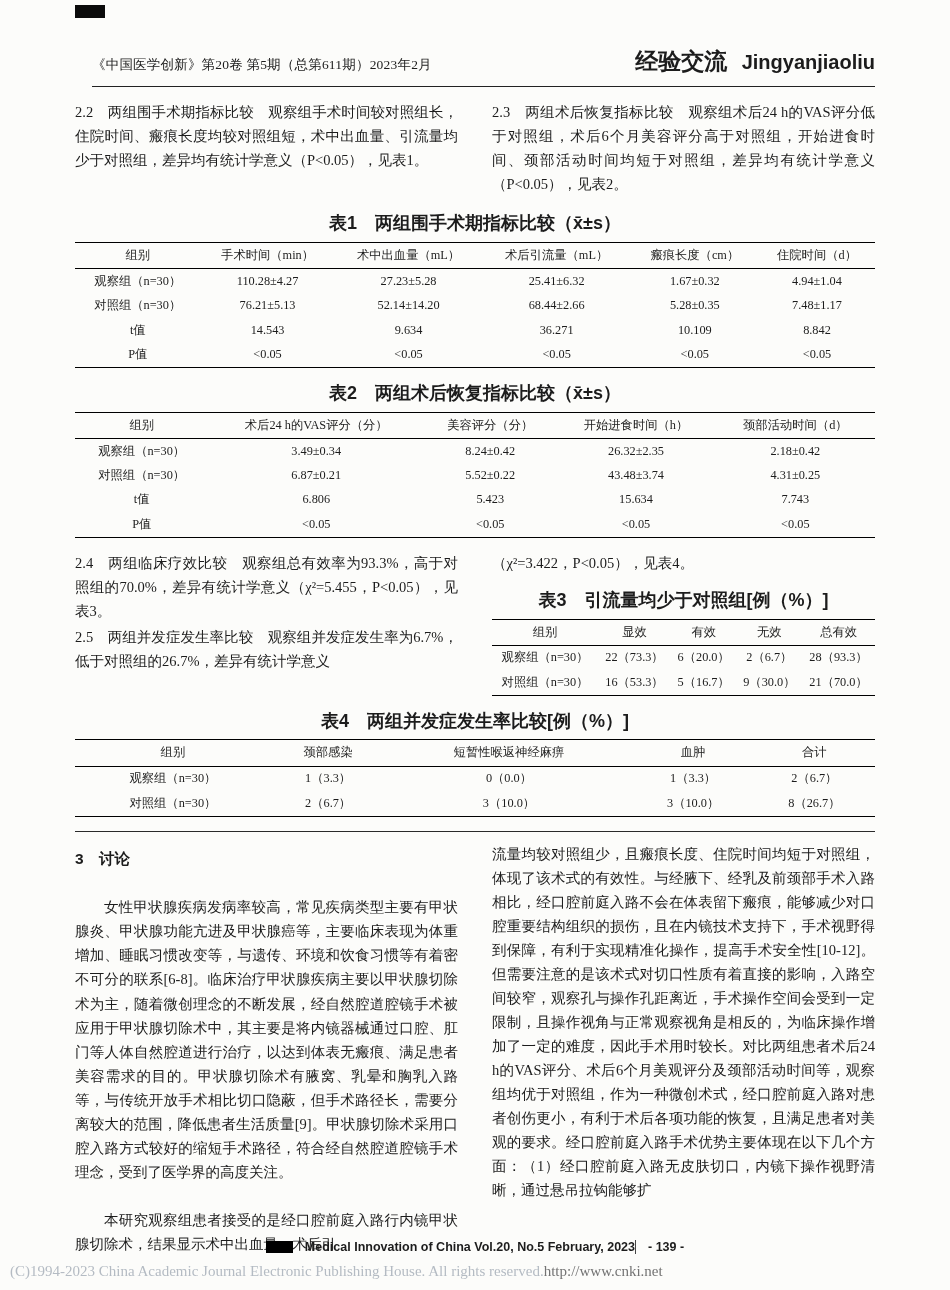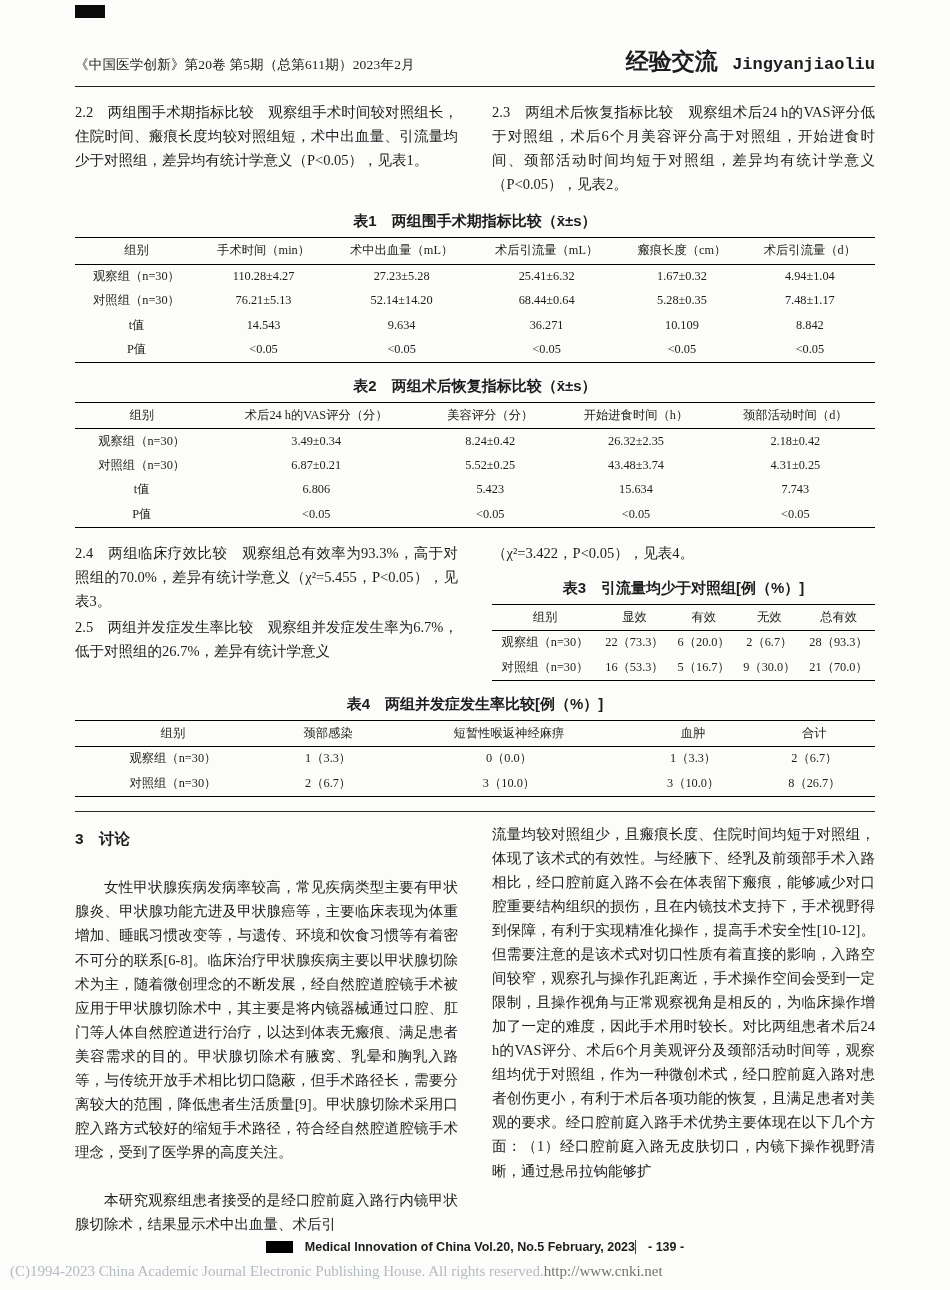--- a/index.html
+++ b/index.html
@@ -12,38 +12,38 @@
     padding:46px 75px 0 75px;
     overflow:hidden;
     font-family:"Liberation Serif", serif;
     color:#1c1c1c;
   }
   .corner-mark { position:absolute; left:75px; top:5px; width:30px; height:13px; background:#0b0b0b; }
 
   
   .header {
     display:flex; justify-content:space-between; align-items:baseline;
-    border-bottom:1px solid #222; padding-bottom:9px;
+    border-bottom:1px solid #222; padding-bottom:9px;margin-left:17px;
   }
   .journal-line { font-size:13.5px; letter-spacing:0.2px; }
   .section-label { font-family:"Liberation Sans", sans-serif; font-weight:bold; }
   .section-label .cn { font-size:23px; margin-right:10px; }
-  .section-label .py { font-size:17px;font-family:Liberation Mono, monospace; }
+  .section-label .py { font-size:20px; }
 
   
   .content { font-size:14.5px; line-height:1.66; text-align:justify; }
   .two-col { display:flex; gap:34px; }
   .col { flex:1; min-width:0; }
   .row1 { margin-top:13px; }
   .para { margin:0 0 2px 0; }
   .indent { text-indent:2em;margin-top:24px; }
 
   
   .tcap {
-    text-align:center; font-weight:bold; font-size:15px;
+    text-align:center; font-weight:bold; font-size:18px;
     font-family:"Liberation Sans", sans-serif;
     margin:11px 0 3px 0;
   }
   table.data {
     width:100%; border-collapse:collapse;
     font-size:12.3px; line-height:1.25;
     border-top:1.6px solid #000; border-bottom:1.6px solid #000;
   }
   table.data thead th {
     font-weight:normal; border-bottom:0.8px solid #000;
@@ -103,37 +103,37 @@
 
     <div class="tcap">表1　两组围手术期指标比较（x̄±s）</div>
     <table class="data">
         <thead>
           <tr>
             <th>组别</th>
             <th>手术时间（min）</th>
             <th>术中出血量（mL）</th>
             <th>术后引流量（mL）</th>
             <th>瘢痕长度（cm）</th>
-            <th>术后引流量（d）</th>
+            <th>住院时间（d）</th>
           </tr>
         </thead>
         <tbody>
           <tr>
             <td>观察组（n=30）</td>
             <td>110.28±4.27</td>
             <td>27.23±5.28</td>
             <td>25.41±6.32</td>
             <td>1.67±0.32</td>
             <td>4.94±1.04</td>
           </tr>
           <tr>
             <td>对照组（n=30）</td>
             <td>76.21±5.13</td>
             <td>52.14±14.20</td>
-            <td>68.44±0.64</td>
+            <td>68.44±2.66</td>
             <td>5.28±0.35</td>
             <td>7.48±1.17</td>
           </tr>
           <tr>
             <td>t值</td>
             <td>14.543</td>
             <td>9.634</td>
             <td>36.271</td>
             <td>10.109</td>
             <td>8.842</td>
@@ -164,21 +164,21 @@
           <tr>
             <td>观察组（n=30）</td>
             <td>3.49±0.34</td>
             <td>8.24±0.42</td>
             <td>26.32±2.35</td>
             <td>2.18±0.42</td>
           </tr>
           <tr>
             <td>对照组（n=30）</td>
             <td>6.87±0.21</td>
-            <td>5.52±0.25</td>
+            <td>5.52±0.22</td>
             <td>43.48±3.74</td>
             <td>4.31±0.25</td>
           </tr>
           <tr>
             <td>t值</td>
             <td>6.806</td>
             <td>5.423</td>
             <td>15.634</td>
             <td>7.743</td>
           </tr>

